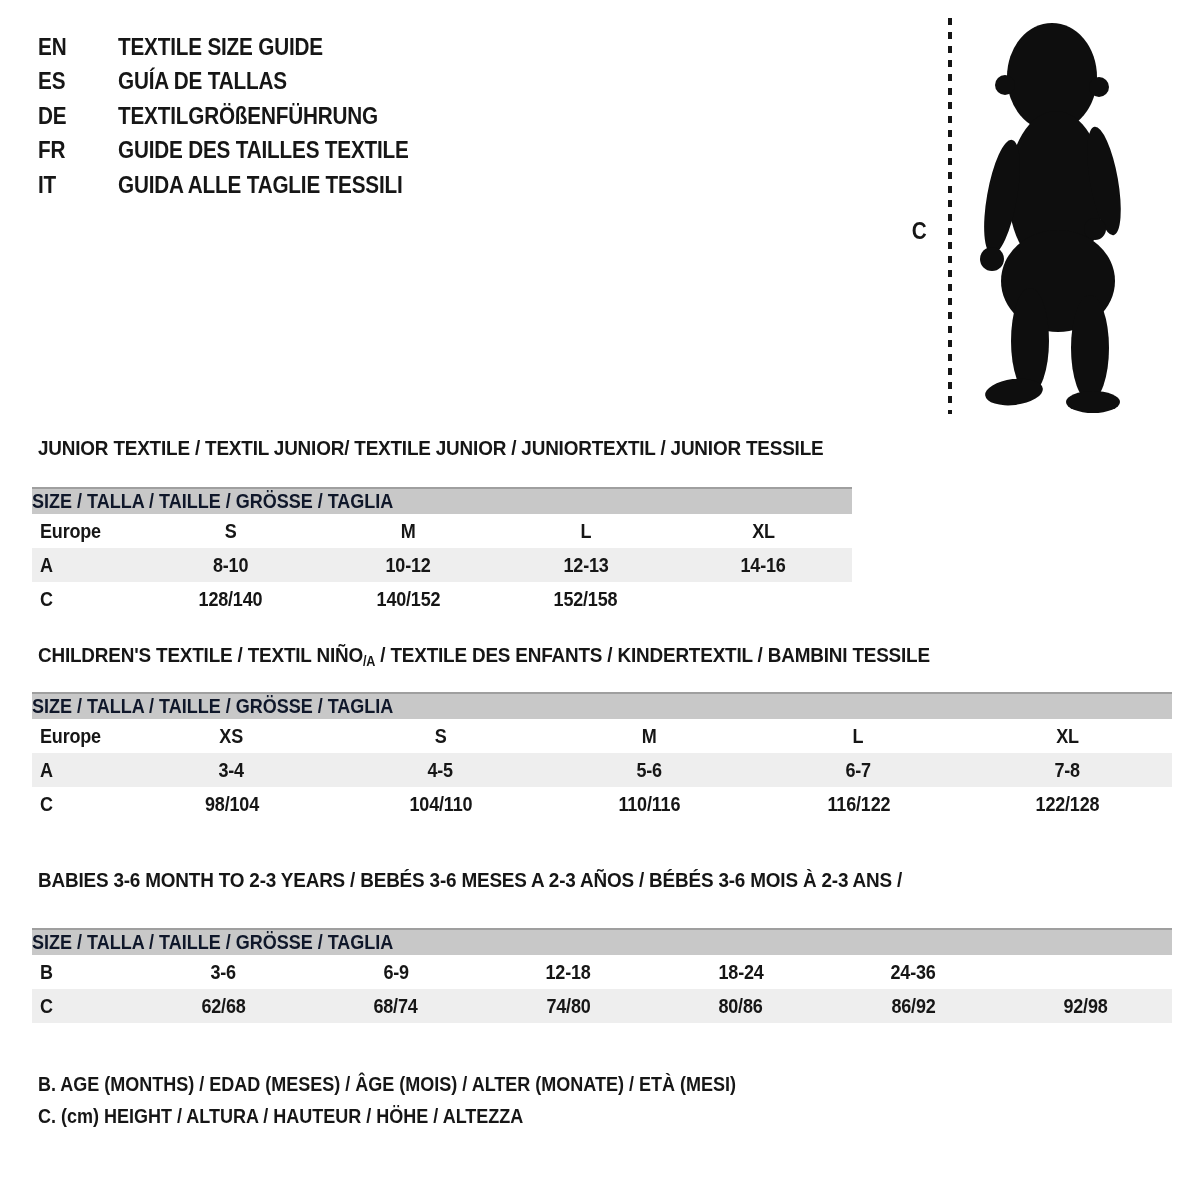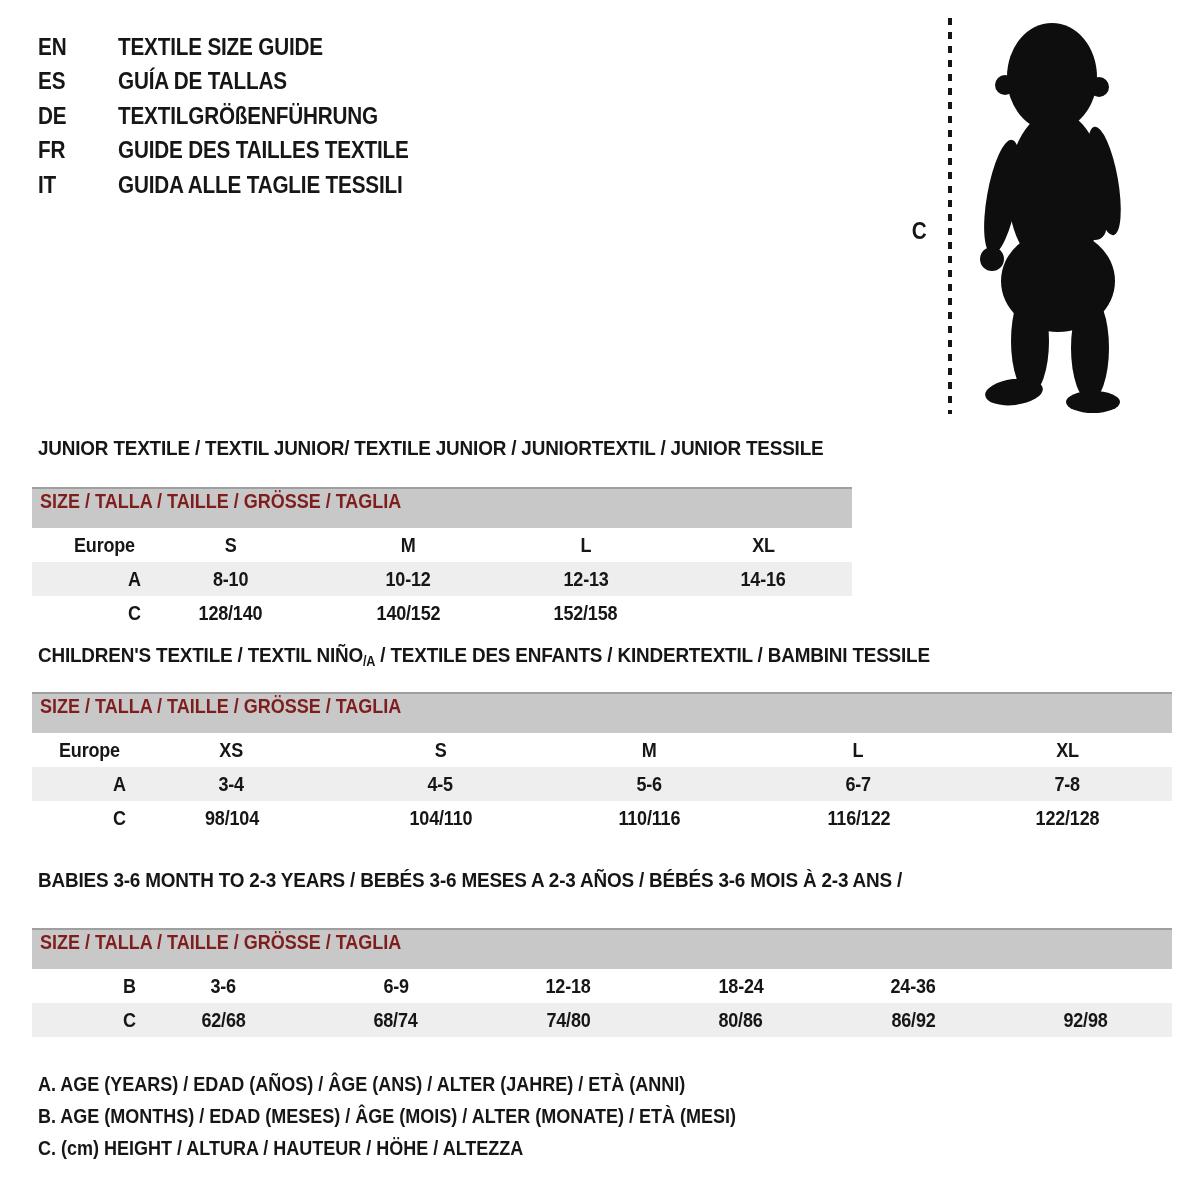--- a/index.html
+++ b/index.html
@@ -29,28 +29,28 @@
   .s1t{top:436px}
   .s2t{top:643px}
   .s3t{top:864px;line-height:31px}
   .subsm{font-size:14px;vertical-align:-4px}
 
   
   .size-table{position:absolute;left:32px}
   .t1{top:487px;width:820px}
   .t2{top:692px;width:1140px}
   .t3{top:928px;width:1140px}
-  .thead{height:41px;box-sizing:border-box;border-top:2px solid #9f9f9f;background:#c8c8c8;
-    font-size:20px;line-height:25px;padding-left:8px;color:#7f1d1d}
+  .thead{height:27px;box-sizing:border-box;border-top:2px solid #9f9f9f;background:#c8c8c8;
+    font-size:20px;line-height:25px;color:#0f172a}
   .trow{display:grid;height:34px;line-height:34px;font-size:20px;letter-spacing:-.2px}
   .t1 .trow{grid-template-columns:110px repeat(4,1fr)}
   .t2 .trow{grid-template-columns:95px repeat(5,1fr)}
   .t3 .trow{grid-template-columns:105px repeat(6,1fr)}
   .trow.shade{background:#eeeeee}
-  .tlabel{padding-left:8px;text-align:right}
+  .tlabel{padding-left:8px;text-align:left}
   .tcell{text-align:center}
 
   
   .legend{position:absolute;left:38px;top:1068px;font-size:20px;line-height:32px}
 </style>
 </head>
 <body>
 
 <div class="lang-block">
   <div class="lang-row">
@@ -179,16 +179,15 @@
     <span class="tcell"><span class="cxc">62/68</span></span>
     <span class="tcell"><span class="cxc">68/74</span></span>
     <span class="tcell"><span class="cxc">74/80</span></span>
     <span class="tcell"><span class="cxc">80/86</span></span>
     <span class="tcell"><span class="cxc">86/92</span></span>
     <span class="tcell"><span class="cxc">92/98</span></span>
   </div>
 </div>
 
 <div class="legend">
-  <div><span class="cxl">A. AGE (YEARS) / EDAD (AÑOS) / ÂGE (ANS) / ALTER (JAHRE) / ETÀ (ANNI)</span></div>
   <div><span class="cxl">B. AGE (MONTHS) / EDAD (MESES) / ÂGE (MOIS) / ALTER (MONATE) / ETÀ (MESI)</span></div>
   <div><span class="cxl">C. (cm) HEIGHT / ALTURA / HAUTEUR / HÖHE / ALTEZZA</span></div>
 </div>
 
 </body></html>

